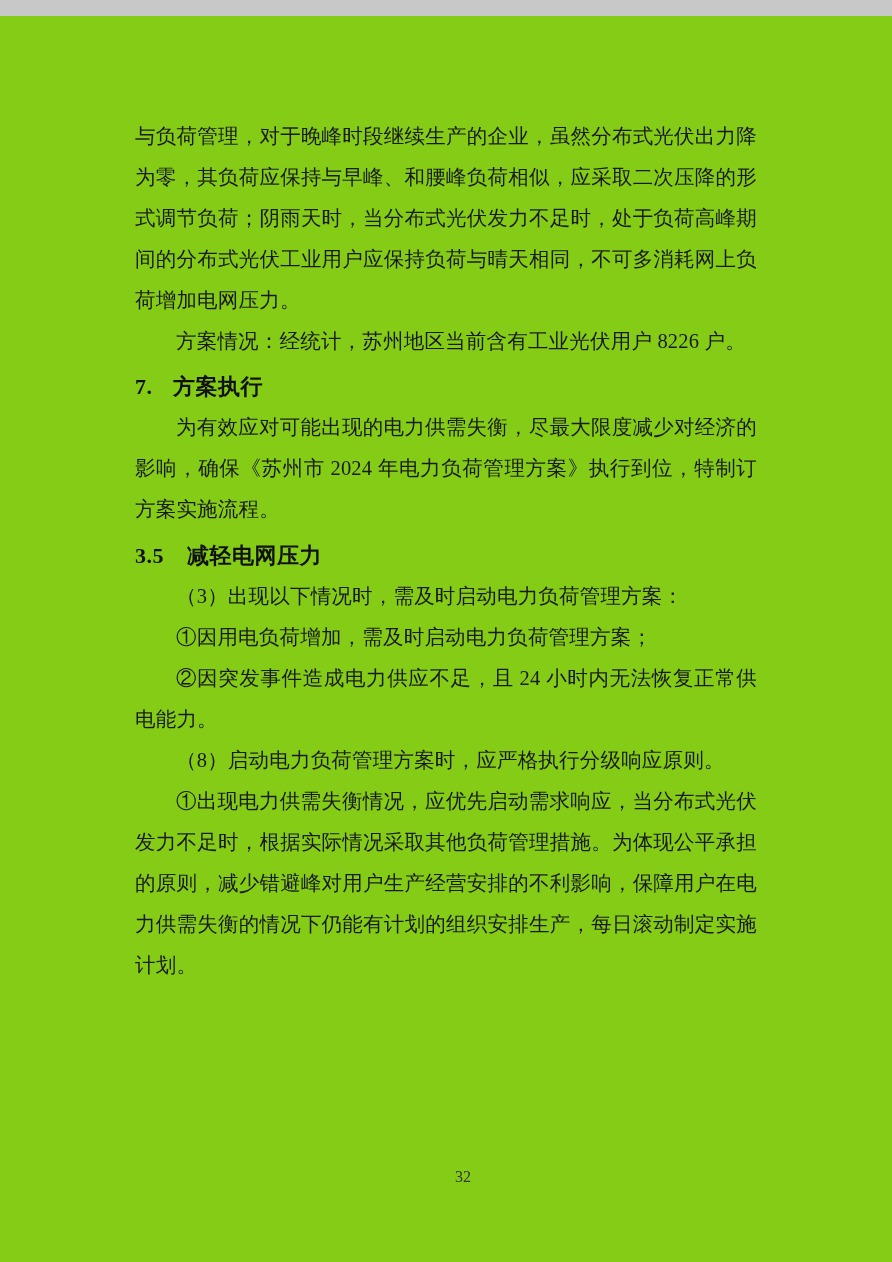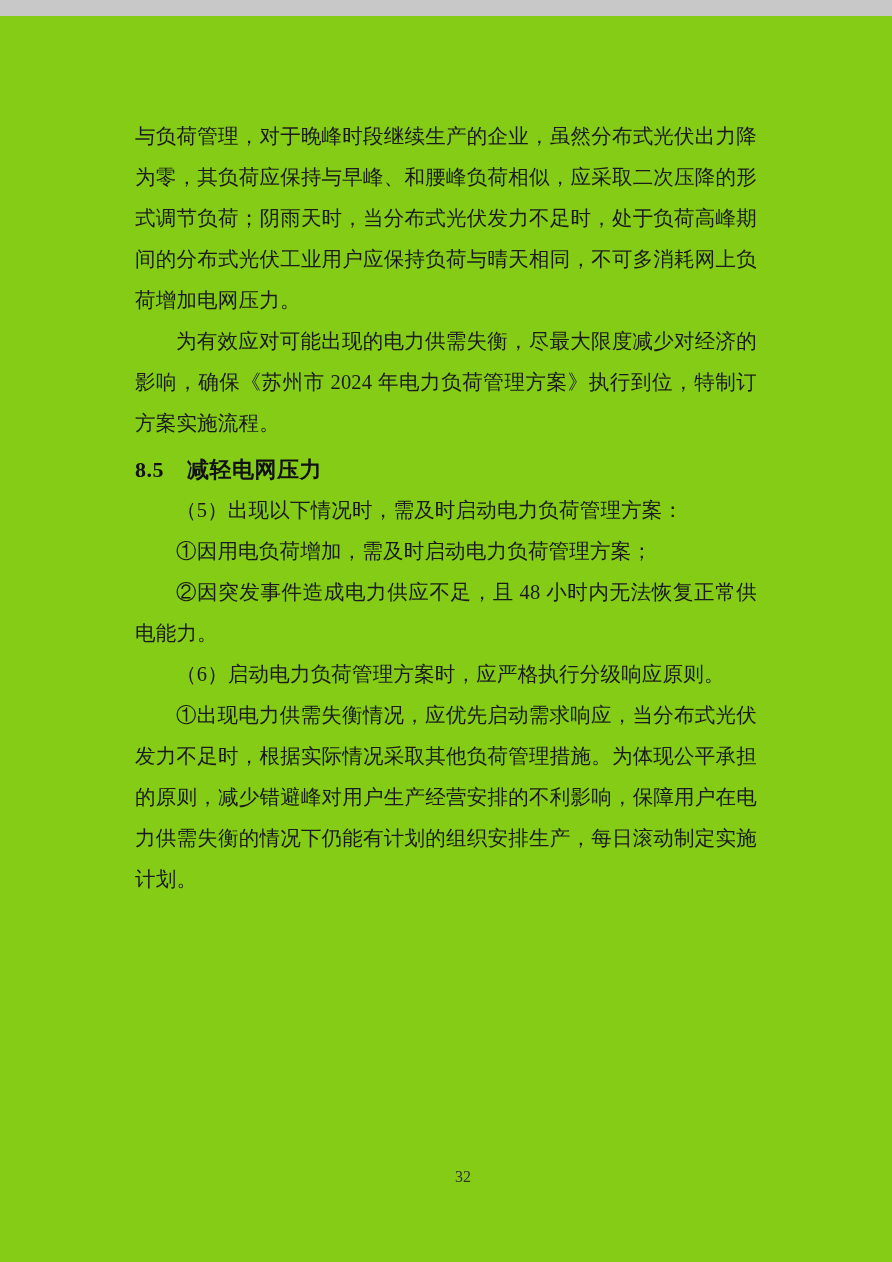--- a/index.html
+++ b/index.html
@@ -79,35 +79,39 @@
 </head>
 <body>
 
 <div class="page">
 
   <div class="content">
 
     <p class="para blk">与负荷管理，对于晚峰时段继续生产的企业，虽然分布式光伏出力降为零，其负荷应保持与早峰、和腰峰负荷相似，应采取二次压降的形式调节负荷；阴雨天时，当分布式光伏发力不足时，处于负荷高峰期间的分布式光伏工业用户应保持负荷与晴天相同，不可多消耗网上负荷增加电网压力。</p>
 
 
+    <p class="para indent">方案情况：经统计，苏州地区当前含有工业光伏用户 8226 户。</p>
 
+    <h2 class="heading1">
+      <span class="num">7.</span><span>方案执行</span>
+    </h2>
 
     <p class="para indent">为有效应对可能出现的电力供需失衡，尽最大限度减少对经济的影响，确保《苏州市 2024 年电力负荷管理方案》执行到位，特制订方案实施流程。</p>
 
     <h3 class="heading2">
-      <span class="num">8.5</span><span>减轻电网压力</span>
+      <span class="num">3.5</span><span>减轻电网压力</span>
     </h3>
 
-    <p class="para indent">（5）出现以下情况时，需及时启动电力负荷管理方案：</p>
+    <p class="para indent">（3）出现以下情况时，需及时启动电力负荷管理方案：</p>
 
     <p class="para indent">①因用电负荷增加，需及时启动电力负荷管理方案；</p>
 
-    <p class="para indent">②因突发事件造成电力供应不足，且 48 小时内无法恢复正常供电能力。</p>
+    <p class="para indent">②因突发事件造成电力供应不足，且 24 小时内无法恢复正常供电能力。</p>
 
-    <p class="para indent">（6）启动电力负荷管理方案时，应严格执行分级响应原则。</p>
+    <p class="para indent">（8）启动电力负荷管理方案时，应严格执行分级响应原则。</p>
 
     <p class="para indent">①出现电力供需失衡情况，应优先启动需求响应，当分布式光伏发力不足时，根据实际情况采取其他负荷管理措施。为体现公平承担的原则，减少错避峰对用户生产经营安排的不利影响，保障用户在电力供需失衡的情况下仍能有计划的组织安排生产，每日滚动制定实施计划。</p>
 
   </div>
 
   <div class="page-number">32</div>
 
 </div>
 
 </body></html>

